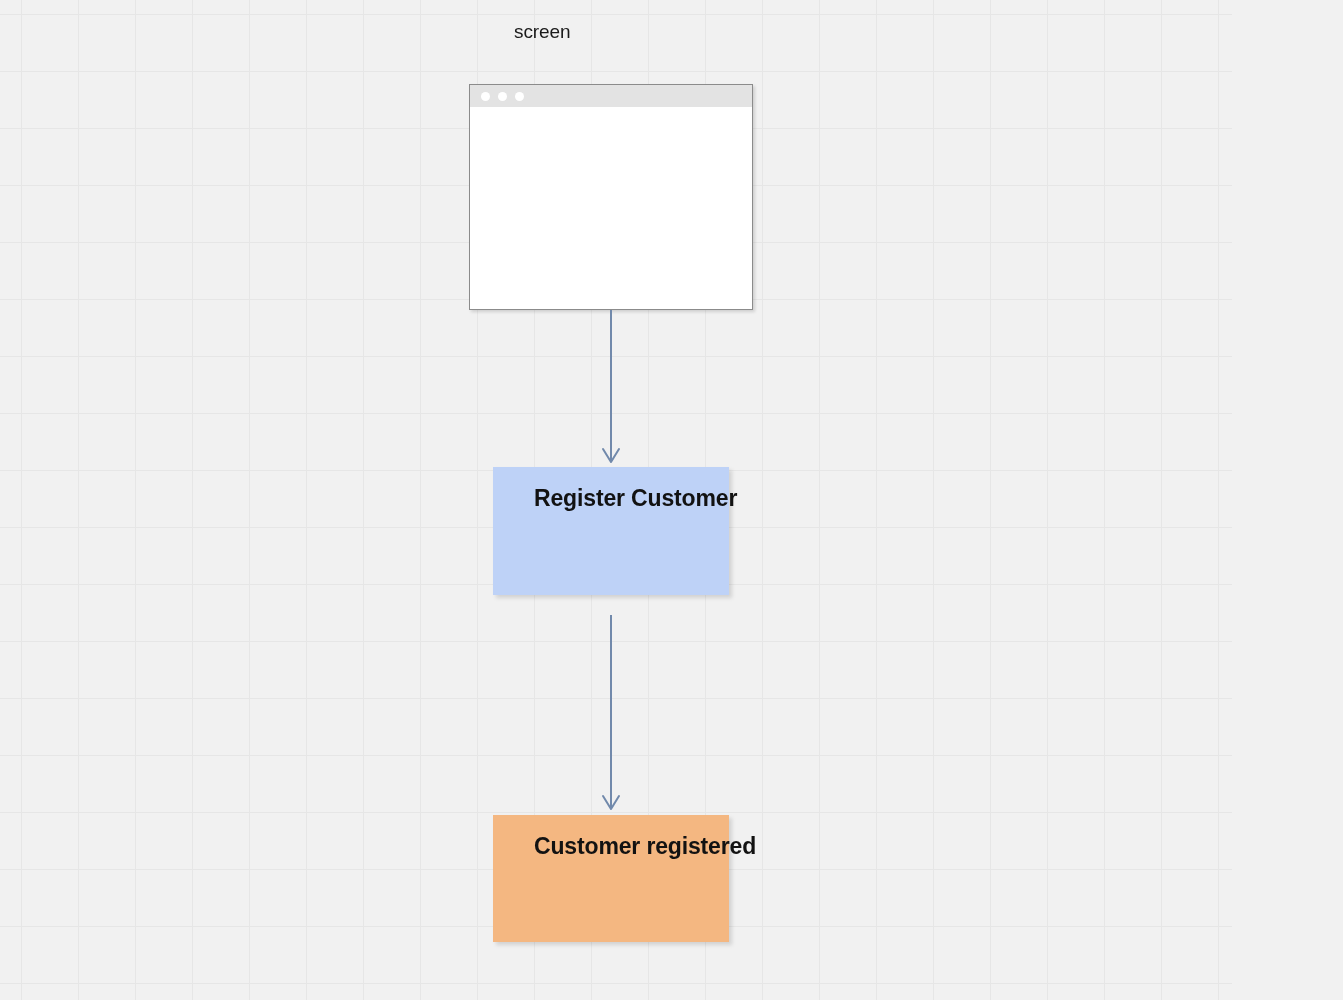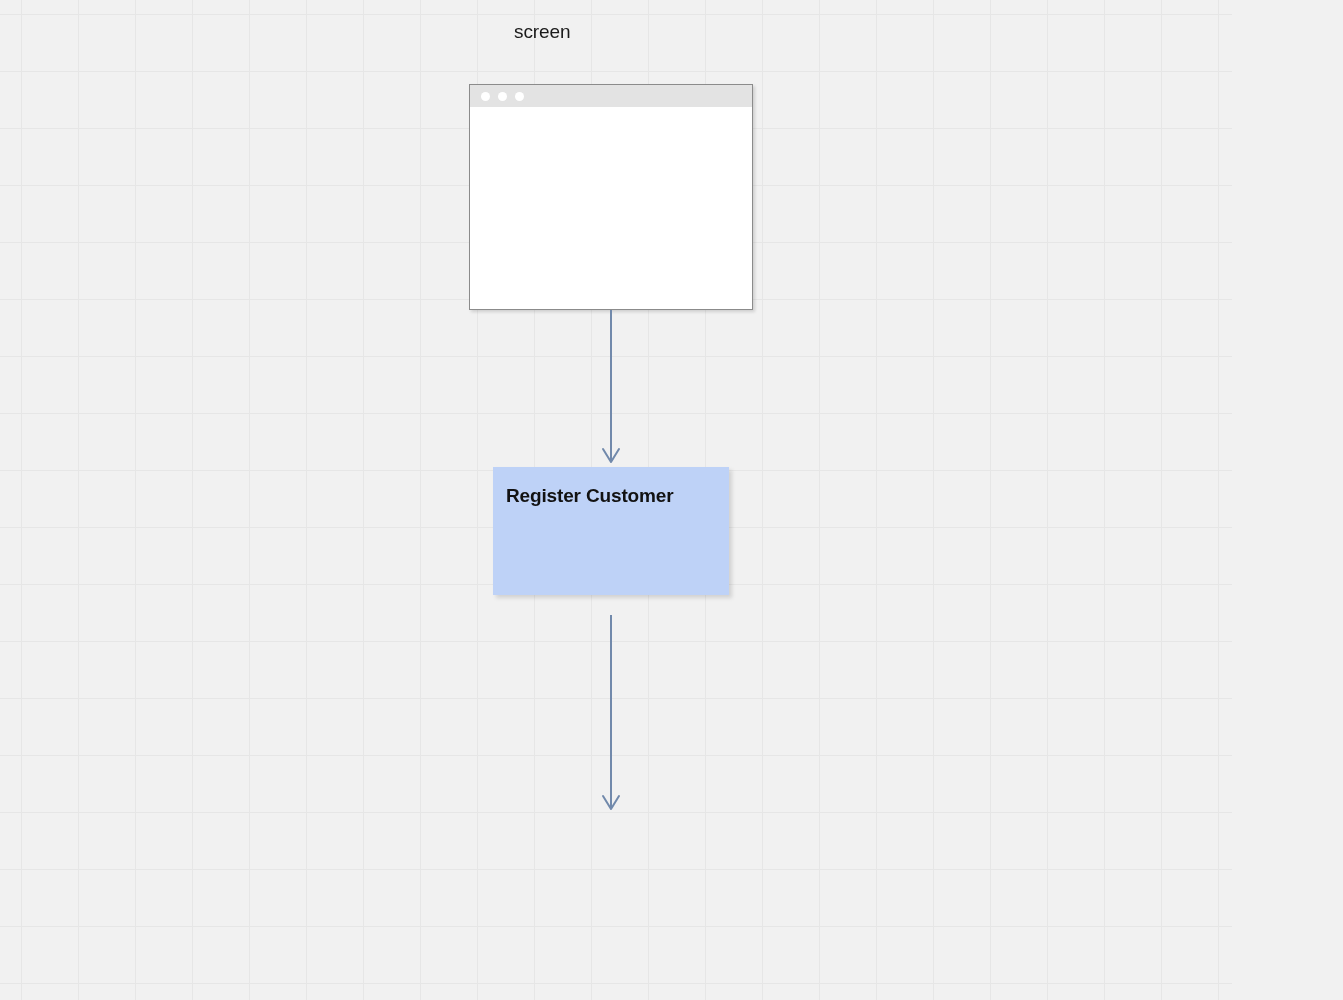--- a/index.html
+++ b/index.html
@@ -69,26 +69,27 @@
   }
 
   
   .node {
     position: absolute;
     box-sizing: border-box;
     padding: 18px 14px 0 13px;
     box-shadow: 3px 3px 4px rgba(0,0,0,0.13);
   }
   .node-label {
-    font-size: 19px;
+    font-size: 23px;
     font-weight: 700;
     color: #121212;
     line-height: 1.15;
     letter-spacing: -0.15px;
     white-space: nowrap;
+    margin-left: 28px;
   }
   .node-action   { background: #bed2f7; }
   .node-event    { background: #f4b781; }
 
   
   .connector {
     position: absolute;
     overflow: visible;
     pointer-events: none;
   }
@@ -116,14 +117,17 @@
 
   <div class="node node-action" style="left:493px; top:467px; width:236px; height:128px;">
     <div class="node-label">Register Customer</div>
   </div>
 
   <svg class="connector" style="left:591px; top:610px; width:42px; height:212px;" viewBox="0 0 42 212">
     <line x1="20" y1="5" x2="20" y2="197" stroke="#7189ab" stroke-width="2"></line>
     <polyline points="12,186 20,199 28,186" fill="none" stroke="#7189ab" stroke-width="2" stroke-linecap="round" stroke-linejoin="round"></polyline>
   </svg>
 
+  <div class="node node-event" style="left:493px; top:815px; width:236px; height:127px;">
+    <div class="node-label">Customer registered</div>
+  </div>
 
 </div>
 
 </body></html>

